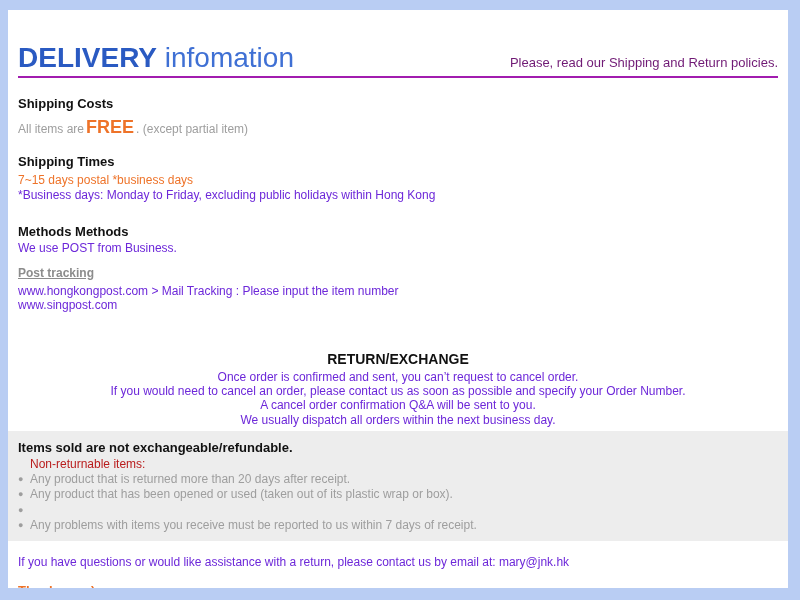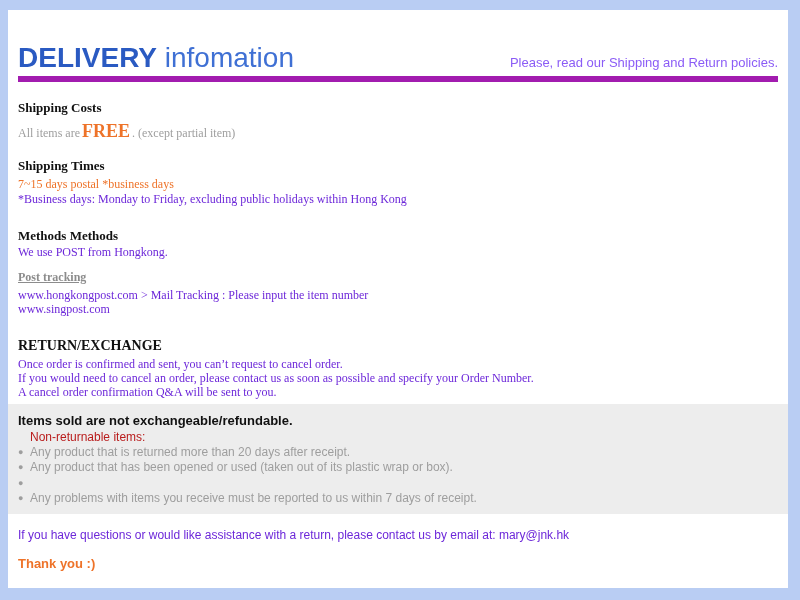--- a/index.html
+++ b/index.html
@@ -16,28 +16,28 @@
     overflow: hidden;
   }
 
   .header {
     display: flex;
     justify-content: space-between;
     align-items: flex-end;
     margin: 0 10px;
     padding-top: 33px;
     padding-bottom: 3px;
-    border-bottom: 6px solid #a21caf;
+    border-bottom: 2px solid #a21caf;
   }
   .title { font-size: 28px; line-height: 30px; white-space: nowrap; }
   .title-bold { font-weight: 800; color: #2a5ac2; letter-spacing: 0px; }
   .title-light { font-weight: 400; color: #3f70d4; }
-  .header-note { font-size: 13px; color: #8b5cf6; padding-bottom: 3px; white-space: nowrap; }
+  .header-note { font-size: 13px; color: #701a75; padding-bottom: 3px; white-space: nowrap; }
 
-  .content { padding: 0 10px; font-family: Liberation Serif, serif; }
+  .content { padding: 0 10px; }
 
   h2.sec-heading {
     font-size: 13px; font-weight: 700; color: #111111; line-height: 16px;
   }
   h2.caps-heading { font-size: 14px; }
 
   .body-text { font-size: 12px; color: #6d28d9; line-height: 14px; }
 
   .sec-costs { margin-top: 18px; }
   .cost-line { margin-top: 4px; font-size: 12px; color: #9e9e9e; line-height: 22px; }
@@ -50,21 +50,21 @@
   .sec-methods { margin-top: 21px; }
   .methods-line { line-height: 15px; margin-top: 1px; }
 
   .tracking-heading {
     margin-top: 10px; font-size: 12px; font-weight: 700; color: #8c8c8c;
     text-decoration: underline; line-height: 15px; display: inline-block;
   }
   .tracking-line { line-height: 14px; margin-top: 0px; }
   .tracking-line-first { margin-top: 3px; }
 
-  .sec-return { margin-top: 22px; }
+  .sec-return { margin-top: 39px; text-align: center; }
   .return-lines { margin-top: 3px; }
   .return-lines .body-text { line-height: 14.2px; }
 
   .nonreturn-box {
     margin-top: 4px;
     background: #ededed;
     padding: 8px 10px 7px 10px;
   }
   .box-heading { font-size: 13px; font-weight: 700; color: #111111; line-height: 17px; }
   .box-sub { font-size: 12px; color: #b91c1c; line-height: 16px; padding-left: 12px; }
@@ -95,32 +95,33 @@
     </section>
 
     <section class="sec-times">
       <h2 class="sec-heading">Shipping Times</h2>
       <p class="times-highlight">7~15 days postal *business days</p>
       <p class="body-text times-note">*Business days: Monday to Friday, excluding public holidays within Hong Kong</p>
     </section>
 
     <section class="sec-methods">
       <h2 class="sec-heading">Methods Methods</h2>
-      <p class="body-text methods-line">We use POST from Hongkong.</p>
+      <p class="body-text methods-line">We use POST from Business.</p>
       <span class="tracking-heading">Post tracking</span>
       <p class="body-text tracking-line tracking-line-first">www.hongkongpost.com &gt; Mail Tracking : Please input the item number</p>
       <p class="body-text tracking-line">www.singpost.com</p>
     </section>
 
     <section class="sec-return">
       <h2 class="sec-heading caps-heading">RETURN/EXCHANGE</h2>
       <div class="return-lines">
         <p class="body-text">Once order is confirmed and sent, you can’t request to cancel order.</p>
         <p class="body-text">If you would need to cancel an order, please contact us as soon as possible and specify your Order Number.</p>
         <p class="body-text">A cancel order confirmation Q&amp;A will be sent to you.</p>
+        <p class="body-text">We usually dispatch all orders within the next business day.</p>
       </div>
     </section>
 
   </div>
 
   <div class="nonreturn-box">
     <div class="box-heading">Items sold are not exchangeable/refundable.</div>
     <div class="box-sub">Non-returnable items:</div>
     <div class="bullet-row">
       <span class="bullet-glyph">●</span>

